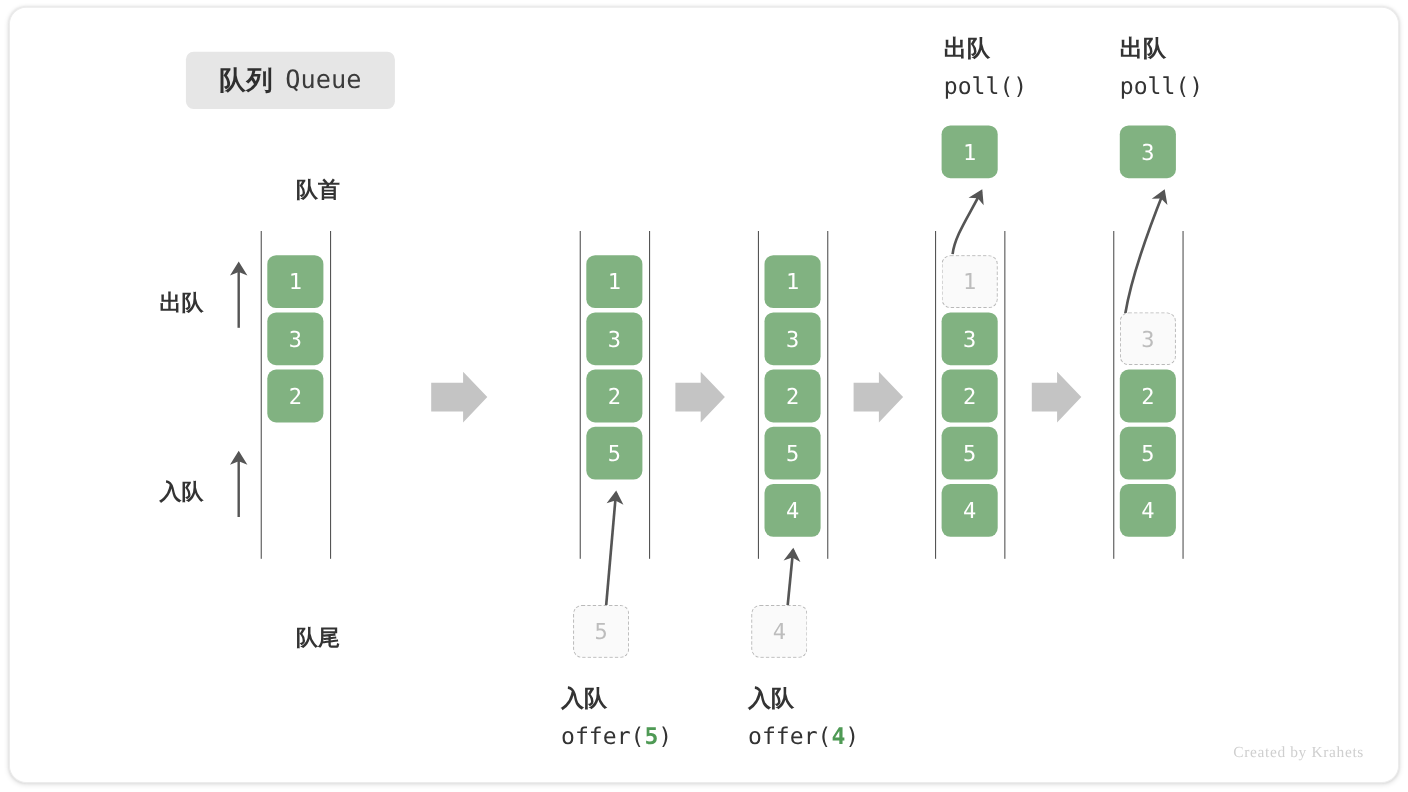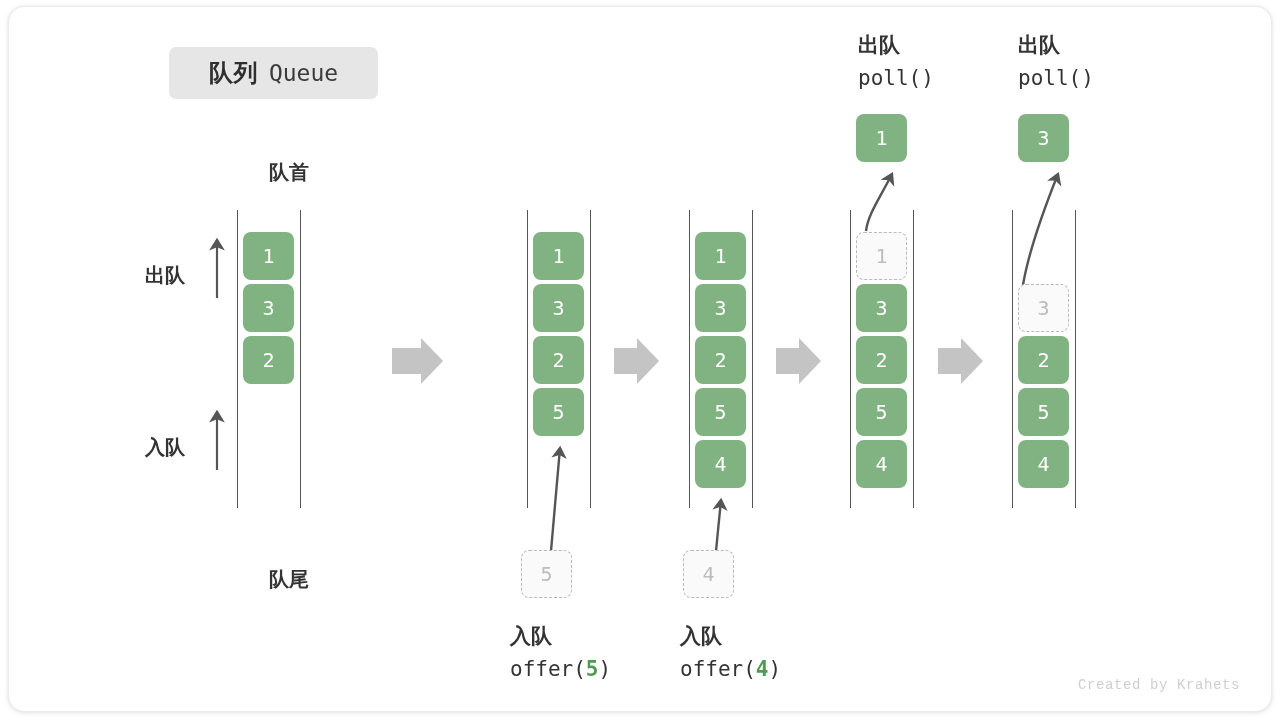--- a/index.html
+++ b/index.html
@@ -33,21 +33,21 @@
     left: 0; top: 0;
     width: 1280px;
     height: 720px;
   }
 
   
   #title-badge {
     position: absolute;
     left: 169px;
     top: 47px;
-    width: 209px;
+    width: 190px;
     height: 52px;
     background: #e6e6e6;
     border-radius: 7px;
     display: flex;
     align-items: center;
     justify-content: center;
     gap: 11px;
   }
   #title-badge .cn {
     font-size: 24px;
@@ -172,21 +172,21 @@
     font-size: 21px;
     color: #333333;
     display: block;
   }
   .opcap .code .arg { color: #4f9a55; font-weight: bold; }
 
   #watermark {
     position: absolute;
     right: 40px;
     bottom: 27px;
-    font-family: Liberation Mono, monospace;
+    font-family: Liberation Serif, serif;
     font-size: 14px;
     color: #cfcfcf;
     letter-spacing: 0.6px;
     text-align: right;
   }
 </style>
 </head>
 <body>
 
 <div id="stage">

